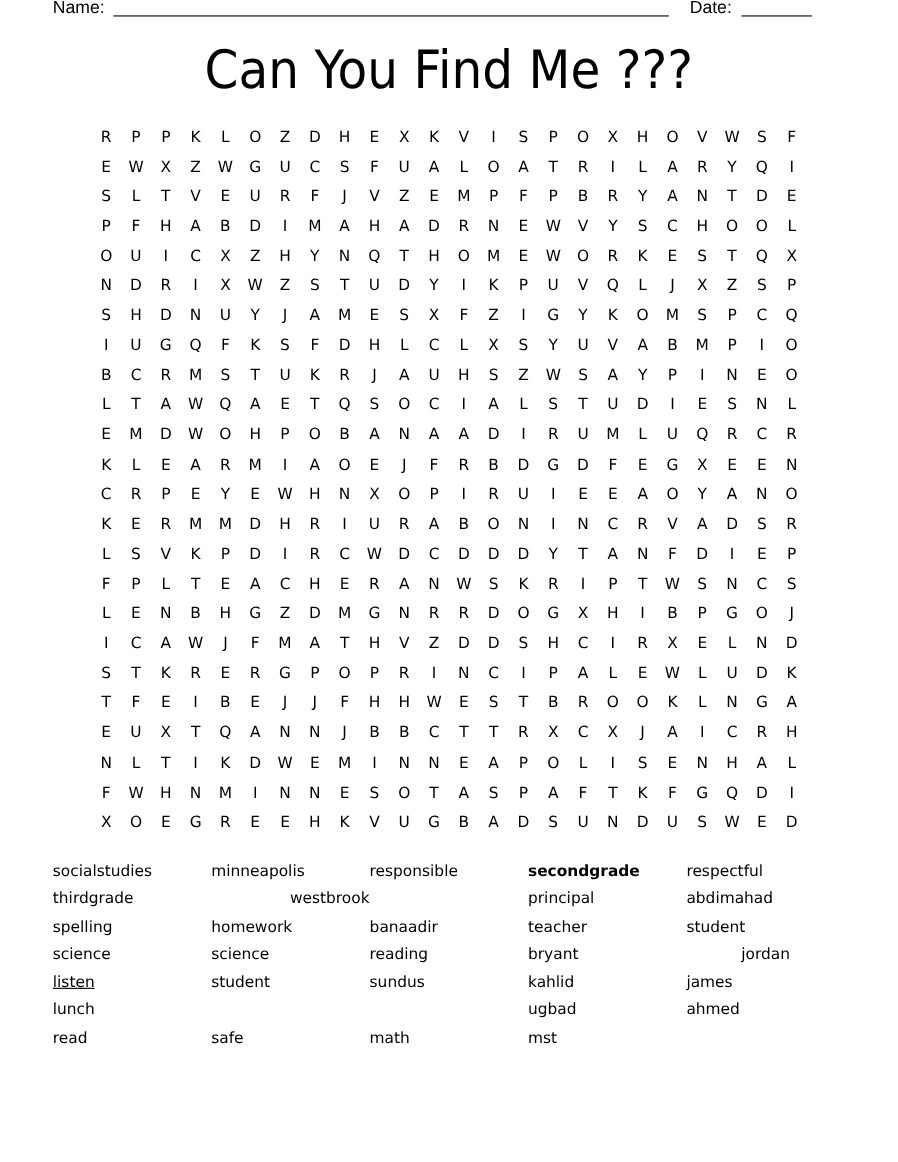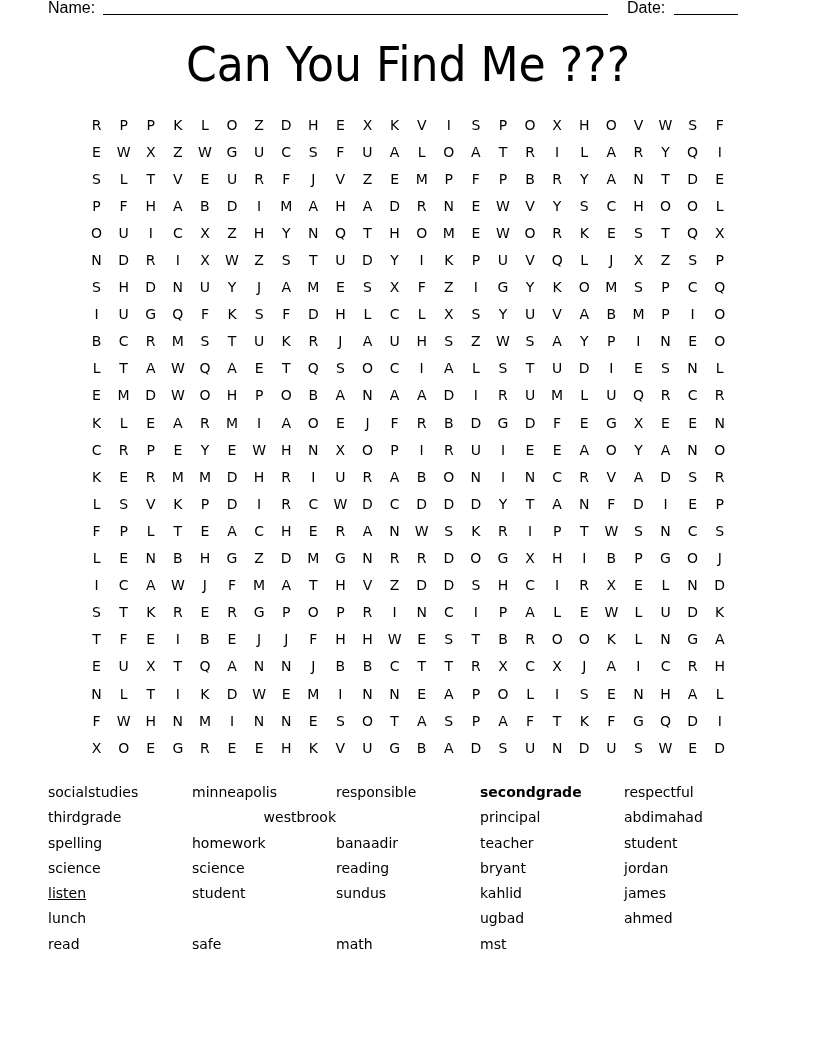--- a/index.html
+++ b/index.html
@@ -645,16 +645,16 @@
     <div class="word" style="grid-area: 1 / 4; font-weight: bold;">secondgrade</div>
     <div class="word" style="grid-area: 2 / 4;">principal</div>
     <div class="word" style="grid-area: 3 / 4;">teacher</div>
     <div class="word" style="grid-area: 4 / 4;">bryant</div>
     <div class="word" style="grid-area: 5 / 4;">kahlid</div>
     <div class="word" style="grid-area: 6 / 4;">ugbad</div>
     <div class="word" style="grid-area: 7 / 4;">mst</div>
     <div class="word" style="grid-area: 1 / 5;">respectful</div>
     <div class="word" style="grid-area: 2 / 5;">abdimahad</div>
     <div class="word" style="grid-area: 3 / 5;">student</div>
-    <div class="word" style="grid-area: 4 / 5;">jordan</div>
+    <div class="word" style="grid-area: 4 / 5; text-align: center;">jordan</div>
     <div class="word" style="grid-area: 5 / 5;">james</div>
     <div class="word" style="grid-area: 6 / 5;">ahmed</div>
   </div>
 
 </body></html>

